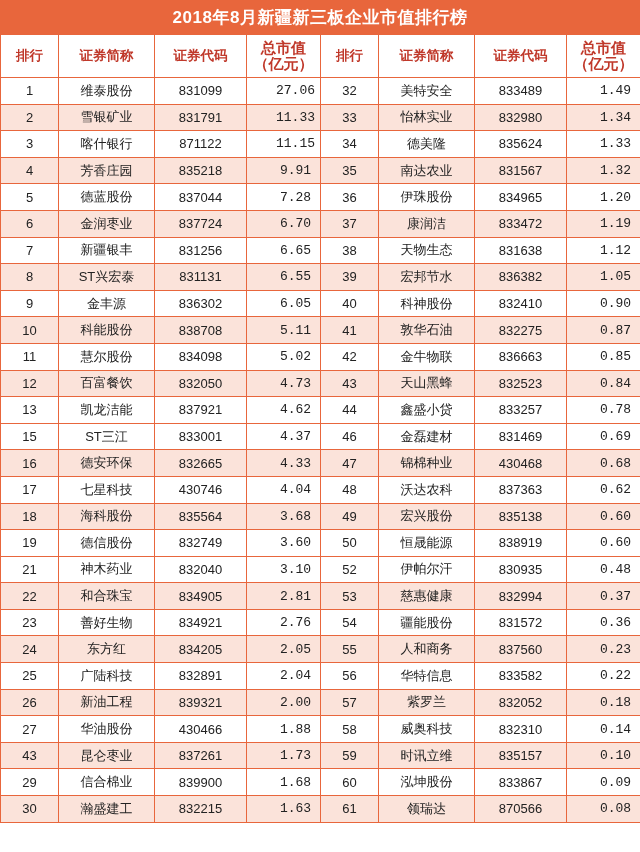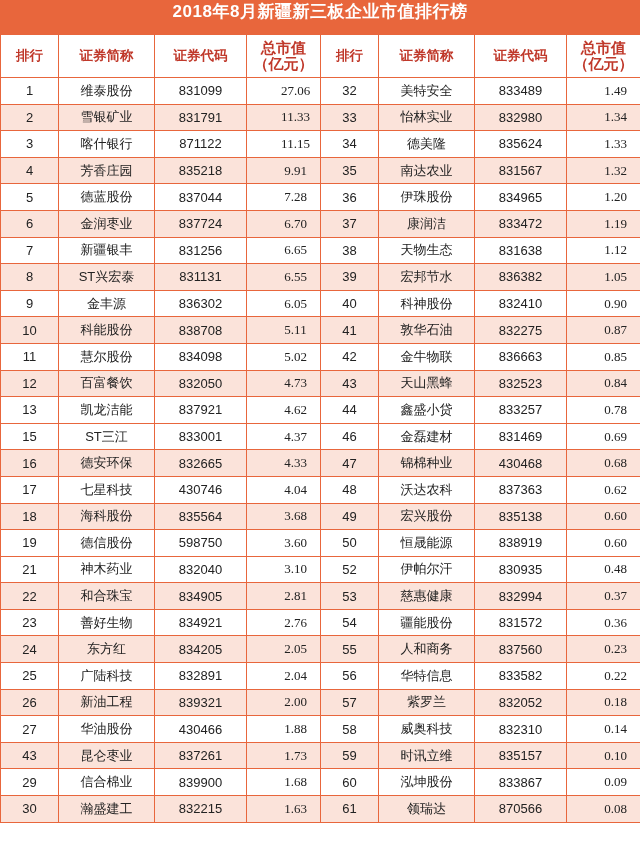--- a/index.html
+++ b/index.html
@@ -17,21 +17,21 @@
     font-weight:bold;
     pointer-events:none;
     user-select:none;
     white-space:nowrap;
   }
   .wm.small{font-size:15px;}
   .wm.rot{transform:rotate(-20deg);}
   #title-bar{
     height:34px;
     background:#e8663c;
-    display:flex;align-items:flex-start;justify-content:center;
+    display:flex;align-items:center;justify-content:center;
     position:relative;z-index:3;
   }
   #title-bar .t{
     color:#ffffff;font-size:17px;font-weight:bold;letter-spacing:.5px;
   }
   table{
     border-collapse:collapse;
     width:640px;
     table-layout:fixed;
     position:relative;z-index:2;
@@ -55,21 +55,21 @@
     height:25.6px;
     font-size:13px;
     color:#222;
     text-align:center;
     padding:0;
     white-space:nowrap;
     overflow:hidden;
   }
   tr.odd td{background:#ffffff;}
   tr.even td{background:#fbe3da;}
-  td.val{font-family:Liberation Serif, serif;padding-left:24px;}
+  td.val{font-family:Liberation Mono, monospace;padding-left:24px;}
   .hdr-sub{display:block;font-size:15px;}
 </style>
 </head>
 <body>
 
 <div class="wm rot" style="left:60px;top:8px;">挖贝网</div>
 <div class="wm rot small" style="left:300px;top:60px;">挖贝研究院</div>
 <div class="wm rot" style="left:200px;top:260px;">Research</div>
 <div class="wm rot" style="left:0px;top:330px;">WaBei</div>
 <div class="wm rot" style="left:10px;top:500px;">挖贝</div>
@@ -275,21 +275,21 @@
         <td>835564</td>
         <td class="val">3.68</td>
         <td>49</td>
         <td>宏兴股份</td>
         <td>835138</td>
         <td class="val">0.60</td>
       </tr>
       <tr class="odd">
         <td>19</td>
         <td>德信股份</td>
-        <td>598750</td>
+        <td>832749</td>
         <td class="val">3.60</td>
         <td>50</td>
         <td>恒晟能源</td>
         <td>838919</td>
         <td class="val">0.60</td>
       </tr>
       <tr class="odd">
         <td>21</td>
         <td>神木药业</td>
         <td>832040</td>

